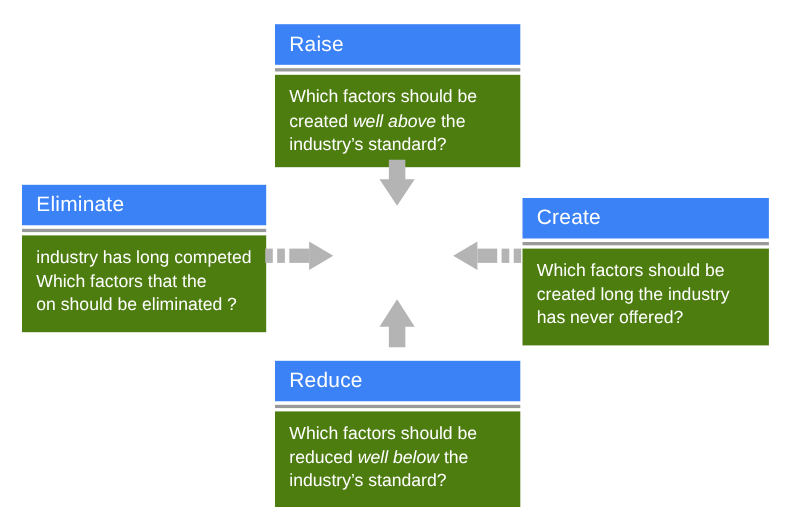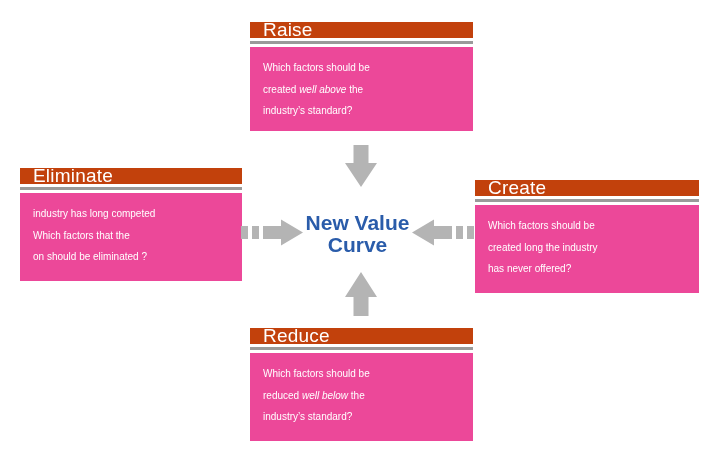--- a/index.html
+++ b/index.html
@@ -7,37 +7,37 @@
     width: 715px; height: 461px;
     background: #ffffff;
     font-family: "Liberation Sans", sans-serif;
     position: relative;
     overflow: hidden;
   }
   .stage { position: absolute; left: 0; top: 0; width: 715px; height: 461px; }
 
   .box { position: absolute; }
   .box-header {
-    height: 16px;
-    background: #c2410c;
+    height: 37px;
+    background: #3b82f6;
     color: #ffffff;
     display: flex;
     align-items: center;
     padding-left: 13px;
     font-size: 19px;
     letter-spacing: 0.2px;
   }
   .box-divider { height: 9px; display: flex; align-items: center; background: #ffffff; }
   .divider-line { width: 100%; height: 3px; background: #9a9a9a; }
   .box-body {
-    background: #ec4899;
+    background: #4d7c0f;
     color: #ffffff;
     box-sizing: border-box;
     padding: 10px 10px 0 13px;
-    font-size: 10px;
+    font-size: 16px;
     line-height: 21.5px;
   }
   .body-line em { font-style: italic; }
 
   .center-label {
     position: absolute;
     left: 292px; top: 212px; width: 131px;
     text-align: center;
     color: #2a5caa;
     font-weight: bold;
@@ -102,24 +102,20 @@
     <div class="box-divider">
       <div class="divider-line"></div>
     </div>
     <div class="box-body" style="height:88px;">
       <div class="body-line"><span>Which factors should be</span><em></em><span></span></div>
       <div class="body-line"><span>reduced </span><em>well below</em><span> the</span></div>
       <div class="body-line"><span>industry’s standard?</span><em></em><span></span></div>
     </div>
   </div>
 
-  <div class="center-label">
-    <div>New Value</div>
-    <div>Curve</div>
-  </div>
 
   <svg class="arrow" style="left:343px; top:145px;" width="36" height="42" viewBox="0 0 36 42">
     <polygon class="arrow-fill" points="10.5,0 25.5,0 25.5,18 34,18 18,42 2,18 10.5,18"></polygon>
   </svg>
 
   <svg class="arrow" style="left:343px; top:272px;" width="36" height="44" viewBox="0 0 36 44">
     <polygon class="arrow-fill" points="18,0 34,25 25.5,25 25.5,44 10.5,44 10.5,25 2,25"></polygon>
   </svg>
 
   <svg class="arrow" style="left:241px; top:219px;" width="63" height="27" viewBox="0 0 63 27">

